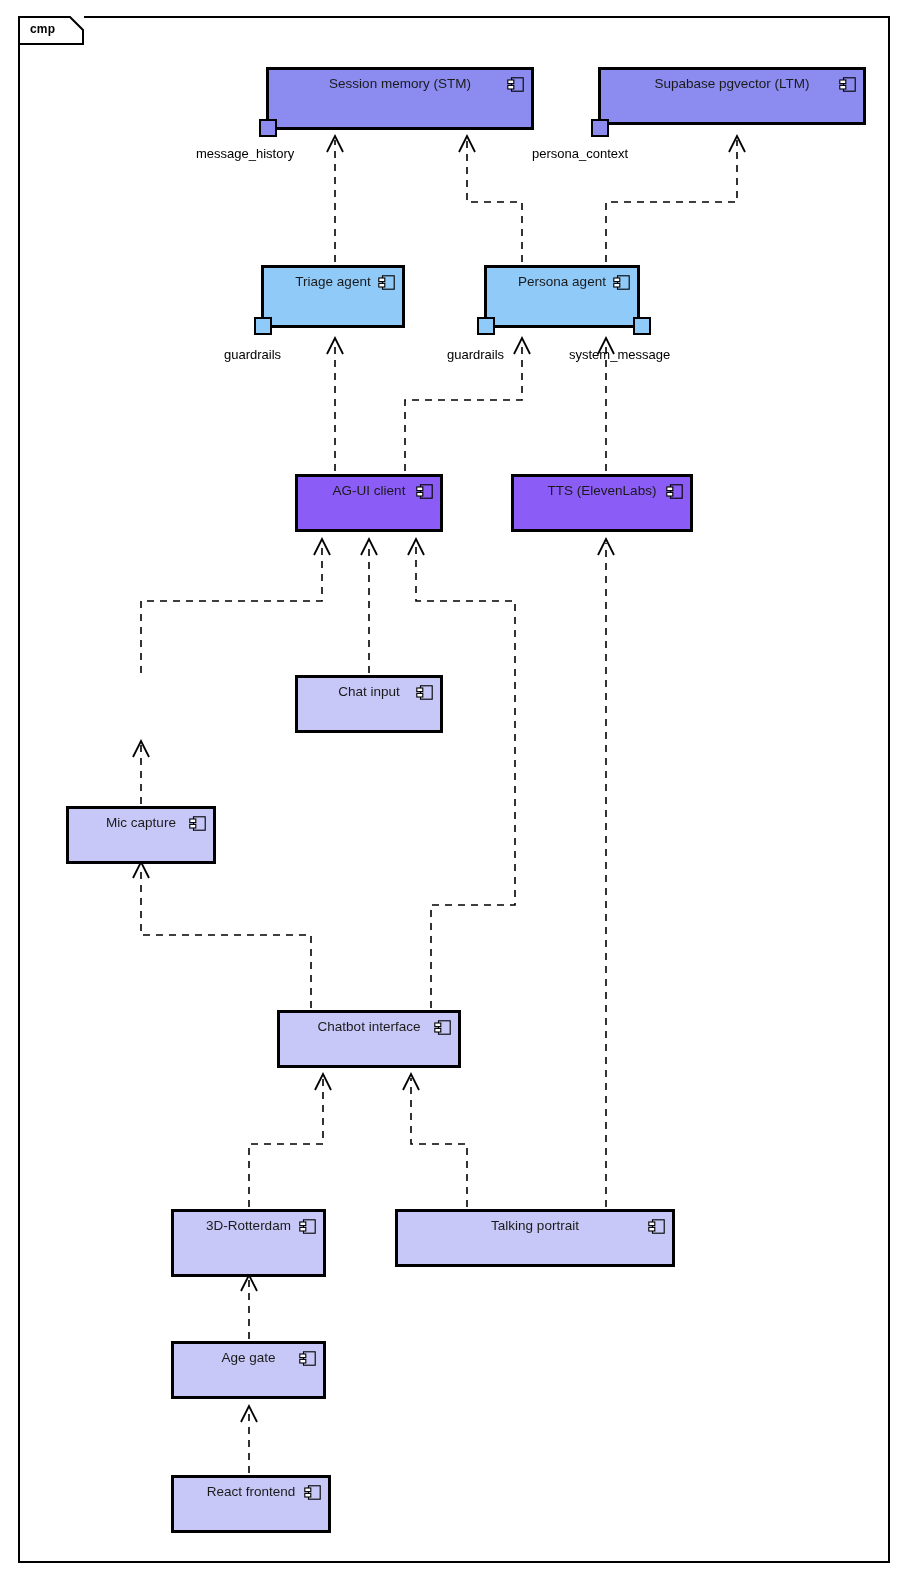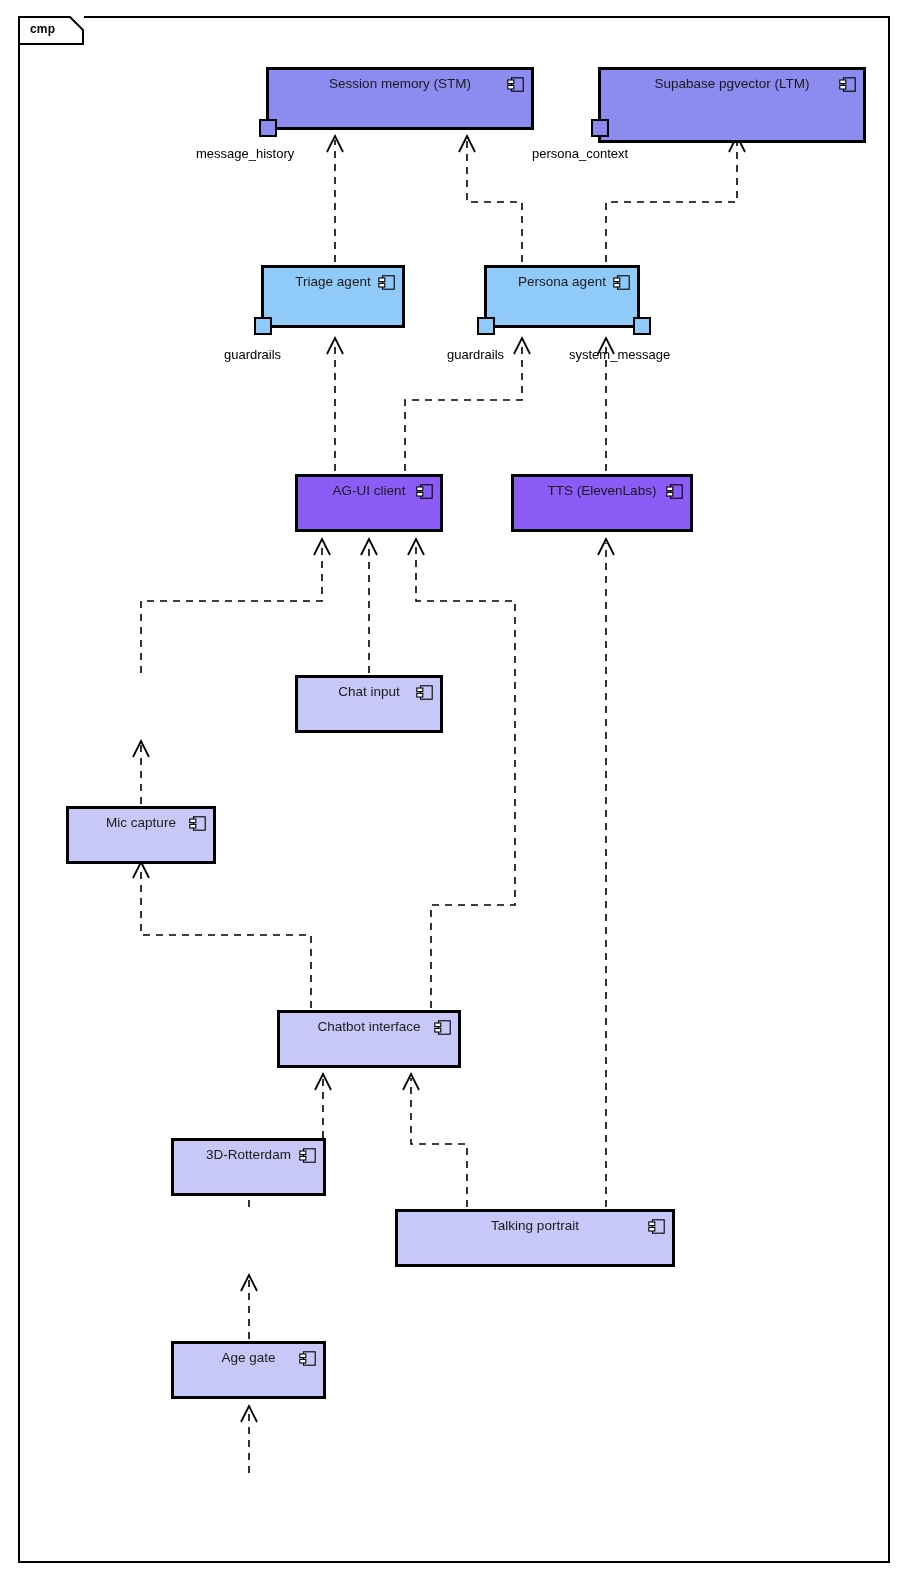--- a/index.html
+++ b/index.html
@@ -188,21 +188,21 @@
     <div class="label">Session memory (STM)</div>
     <svg class="comp-icon" viewBox="0 0 17 15">
       <rect x="4.5" y="0.8" width="11.7" height="13.4" fill="none" stroke="#000" stroke-width="1.1"></rect>
       <rect x="0.8" y="3" width="6" height="3.6" fill="#fff" stroke="#000" stroke-width="1.1"></rect>
       <rect x="0.8" y="8.4" width="6" height="3.6" fill="#fff" stroke="#000" stroke-width="1.1"></rect>
     </svg>
   </div>
   <div class="port" style="left:259px; top:119px;"></div>
   <div class="port-label" style="left:196px; top:146px;">message_history</div>
 
-  <div class="node mem" style="left:598px; top:67px; width:268px; height:76px;">
+  <div class="node mem" style="left:598px; top:67px; width:268px; height:58px;">
     <div class="label">Supabase pgvector (LTM)</div>
     <svg class="comp-icon" viewBox="0 0 17 15">
       <rect x="4.5" y="0.8" width="11.7" height="13.4" fill="none" stroke="#000" stroke-width="1.1"></rect>
       <rect x="0.8" y="3" width="6" height="3.6" fill="#fff" stroke="#000" stroke-width="1.1"></rect>
       <rect x="0.8" y="8.4" width="6" height="3.6" fill="#fff" stroke="#000" stroke-width="1.1"></rect>
     </svg>
   </div>
   <div class="port" style="left:591px; top:119px;"></div>
   <div class="port-label" style="left:532px; top:146px;">persona_context</div>
 
@@ -269,21 +269,21 @@
 
   <div class="node ui" style="left:277px; top:1010px; width:184px; height:58px;">
     <div class="label">Chatbot interface</div>
     <svg class="comp-icon" viewBox="0 0 17 15">
       <rect x="4.5" y="0.8" width="11.7" height="13.4" fill="none" stroke="#000" stroke-width="1.1"></rect>
       <rect x="0.8" y="3" width="6" height="3.6" fill="#fff" stroke="#000" stroke-width="1.1"></rect>
       <rect x="0.8" y="8.4" width="6" height="3.6" fill="#fff" stroke="#000" stroke-width="1.1"></rect>
     </svg>
   </div>
 
-  <div class="node ui" style="left:171px; top:1138px; width:155px; height:58px;">
+  <div class="node ui" style="left:171px; top:1209px; width:155px; height:68px;">
     <div class="label">3D-Rotterdam</div>
     <svg class="comp-icon" viewBox="0 0 17 15">
       <rect x="4.5" y="0.8" width="11.7" height="13.4" fill="none" stroke="#000" stroke-width="1.1"></rect>
       <rect x="0.8" y="3" width="6" height="3.6" fill="#fff" stroke="#000" stroke-width="1.1"></rect>
       <rect x="0.8" y="8.4" width="6" height="3.6" fill="#fff" stroke="#000" stroke-width="1.1"></rect>
     </svg>
   </div>
 
   <div class="node ui" style="left:395px; top:1209px; width:280px; height:58px;">
     <div class="label">Talking portrait</div>
@@ -296,14 +296,22 @@
 
   <div class="node ui" style="left:171px; top:1341px; width:155px; height:58px;">
     <div class="label">Age gate</div>
     <svg class="comp-icon" viewBox="0 0 17 15">
       <rect x="4.5" y="0.8" width="11.7" height="13.4" fill="none" stroke="#000" stroke-width="1.1"></rect>
       <rect x="0.8" y="3" width="6" height="3.6" fill="#fff" stroke="#000" stroke-width="1.1"></rect>
       <rect x="0.8" y="8.4" width="6" height="3.6" fill="#fff" stroke="#000" stroke-width="1.1"></rect>
     </svg>
   </div>
 
+  <div class="node ui" style="left:171px; top:1475px; width:160px; height:58px;">
+    <div class="label">React frontend</div>
+    <svg class="comp-icon" viewBox="0 0 17 15">
+      <rect x="4.5" y="0.8" width="11.7" height="13.4" fill="none" stroke="#000" stroke-width="1.1"></rect>
+      <rect x="0.8" y="3" width="6" height="3.6" fill="#fff" stroke="#000" stroke-width="1.1"></rect>
+      <rect x="0.8" y="8.4" width="6" height="3.6" fill="#fff" stroke="#000" stroke-width="1.1"></rect>
+    </svg>
+  </div>
 
 </div>
 
 </body></html>

